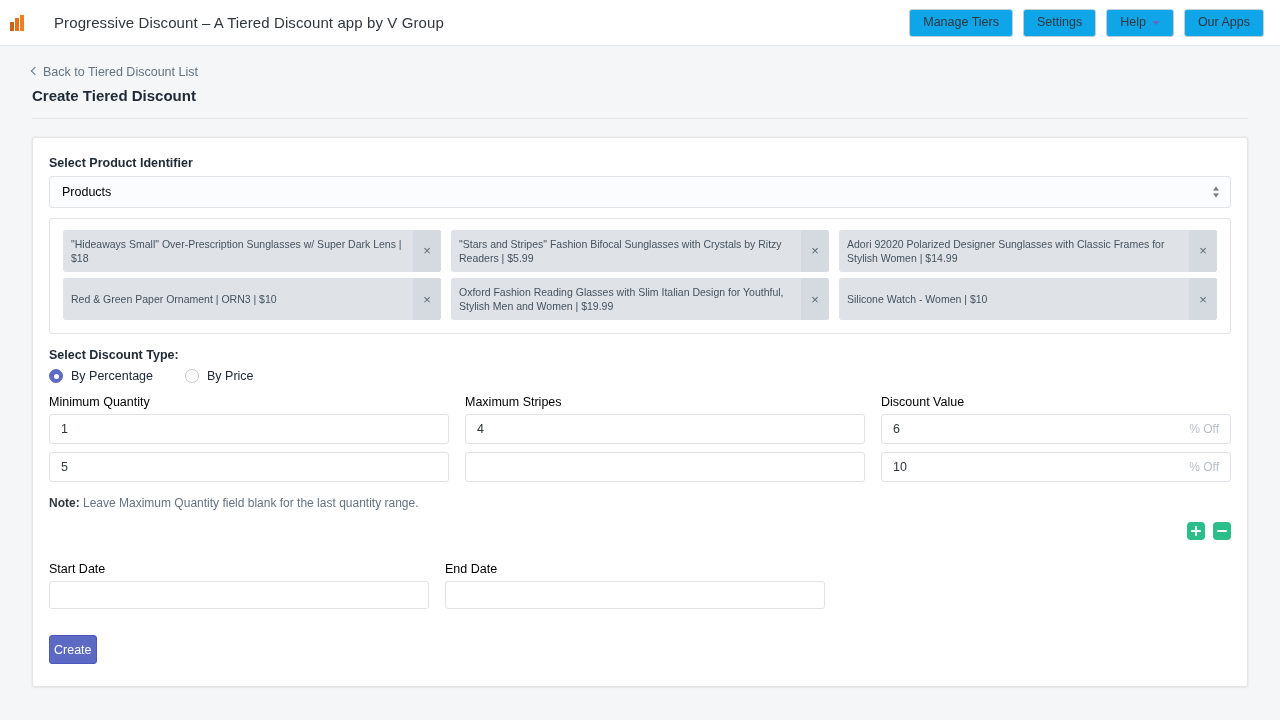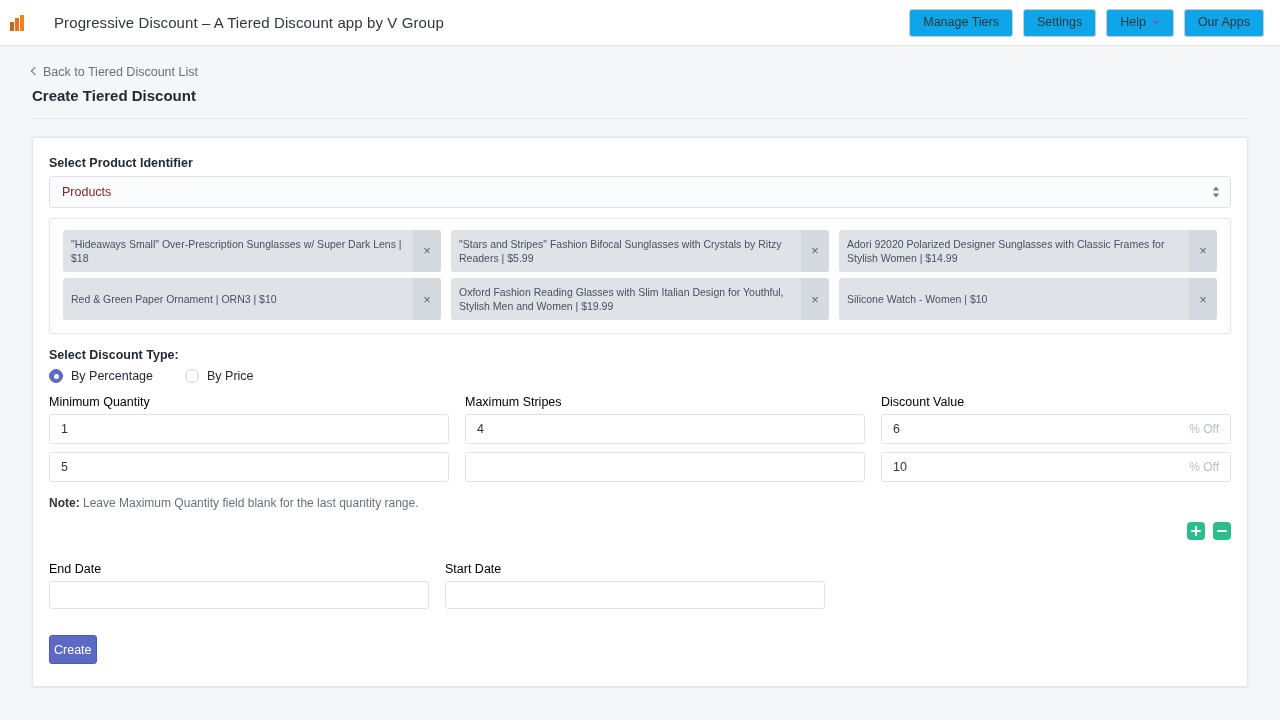--- a/index.html
+++ b/index.html
@@ -136,21 +136,21 @@
     border: 1px solid #dfe3e8;
     border-radius: 3px;
     background: #fbfcfd;
     display: flex;
     align-items: center;
     padding: 0 30px 0 12px;
     cursor: pointer;
   }
   .select-placeholder {
     font-size: 12.5px;
-    color: #7f1d1d;
+    color: #000000;
   }
   .select-arrows {
     position: absolute;
     right: 11px; top: 50%;
     transform: translateY(-50%);
     display: flex; flex-direction: column;
     align-items: center; gap: 3px;
   }
   .arr-up, .arr-dn {
     width: 0; height: 0;
@@ -485,31 +485,31 @@
           <i class="v"></i>
         </span>
       <span class="sqbtn">
           <i class="h"></i>
         </span>
     </div>
 
     
     <div class="dates">
       <div class="date-col">
+        <label class="label-normal">Start Date</label>
+        <div class="inp date-inp">
+          <span></span>
+        </div>
+      </div>
+      <div class="date-col">
         <label class="label-normal">End Date</label>
         <div class="inp date-inp">
           <span></span>
         </div>
       </div>
-      <div class="date-col">
-        <label class="label-normal">Start Date</label>
-        <div class="inp date-inp">
-          <span></span>
-        </div>
-      </div>
     </div>
 
     <button class="create-btn">
       <span>Create</span>
     </button>
 
   </div>
 </div>
 
 </body></html>

